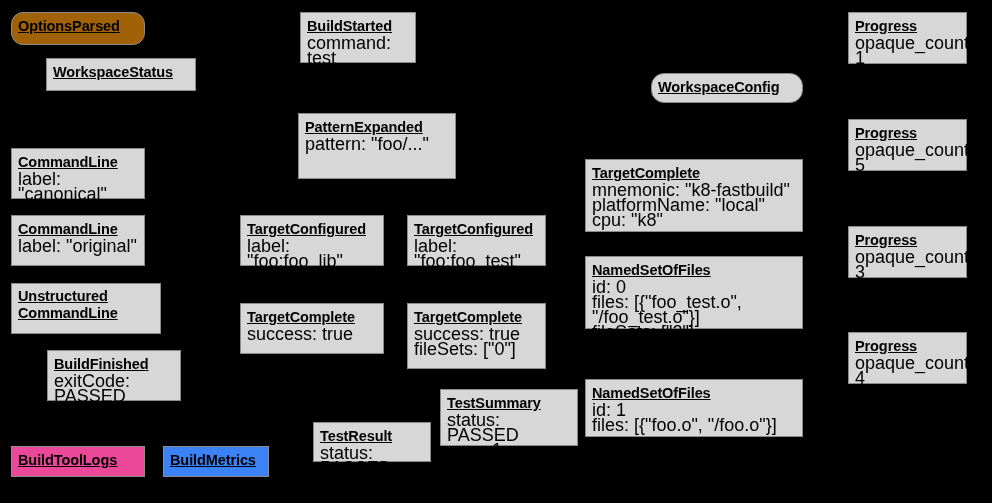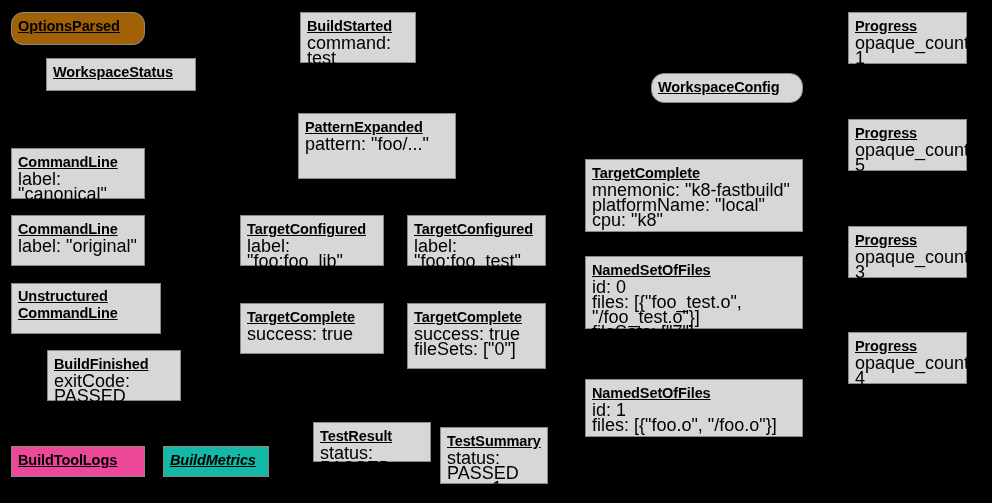--- a/index.html
+++ b/index.html
@@ -64,21 +64,21 @@
       <div><span class="node-title">Unstructured
 CommandLine</span></div>
     </div>
     <div class="node" style="left: 11px; top: 350px; width: 134px; height: 51px; background: rgb(215, 215, 215); border-color: rgb(138, 138, 138); color: rgb(0, 0, 0); margin-left: 36px;">
       <div><span class="node-title">BuildFinished</span></div>
       <div class="node-fields">exitCode: PASSED</div>
     </div>
     <div class="node" style="left: 11px; top: 446px; width: 134px; height: 31px; background: #ec4899; border-color: rgb(138, 138, 138); color: rgb(0, 0, 0);">
       <div><span class="node-title">BuildToolLogs</span></div>
     </div>
-    <div class="node" style="left: 163px; top: 446px; width: 106px; height: 31px; background: #14b8a6; border-color: rgb(138, 138, 138); color: rgb(0, 0, 0); font-style: italic;">
+    <div class="node" style="left: 163px; top: 446px; width: 106px; height: 31px; background: #3b82f6; border-color: rgb(138, 138, 138); color: rgb(0, 0, 0);">
       <div><span class="node-title">BuildMetrics</span></div>
     </div>
     <div class="node" style="left: 300px; top: 12px; width: 116px; height: 51px; background: rgb(215, 215, 215); border-color: rgb(138, 138, 138); color: rgb(0, 0, 0);">
       <div><span class="node-title">BuildStarted</span></div>
       <div class="node-fields">command: test</div>
     </div>
     <div class="node" style="left: 298px; top: 113px; width: 158px; height: 66px; background: rgb(215, 215, 215); border-color: rgb(138, 138, 138); color: rgb(0, 0, 0);">
       <div><span class="node-title">PatternExpanded</span></div>
       <div class="node-fields">pattern: "foo/..."</div>
     </div>
@@ -96,39 +96,39 @@
     </div>
     <div class="node" style="left: 407px; top: 303px; width: 139px; height: 66px; background: rgb(215, 215, 215); border-color: rgb(138, 138, 138); color: rgb(0, 0, 0);">
       <div><span class="node-title">TargetComplete</span></div>
       <div class="node-fields">success: true
 fileSets: ["0"]</div>
     </div>
     <div class="node" style="left: 313px; top: 422px; width: 118px; height: 40px; background: rgb(215, 215, 215); border-color: rgb(138, 138, 138); color: rgb(0, 0, 0);">
       <div><span class="node-title">TestResult</span></div>
       <div class="node-fields">status: PASSED</div>
     </div>
-    <div class="node" style="left: 440px; top: 427px; width: 108px; height: 57px; background: rgb(215, 215, 215); border-color: rgb(138, 138, 138); color: rgb(0, 0, 0);">
+    <div class="node" style="left: 440px; top: 389px; width: 138px; height: 57px; background: rgb(215, 215, 215); border-color: rgb(138, 138, 138); color: rgb(0, 0, 0);">
       <div><span class="node-title">TestSummary</span></div>
       <div class="node-fields">status: PASSED
 runs: 1</div>
     </div>
     <div class="node" style="left: 651px; top: 73px; width: 152px; height: 30px; background: rgb(215, 215, 215); border-color: rgb(138, 138, 138); color: rgb(0, 0, 0); border-radius: 13px;">
       <div><span class="node-title">WorkspaceConfig</span></div>
     </div>
     <div class="node" style="left: 585px; top: 159px; width: 218px; height: 73px; background: rgb(215, 215, 215); border-color: rgb(138, 138, 138); color: rgb(0, 0, 0);">
       <div><span class="node-title">TargetComplete</span></div>
       <div class="node-fields">mnemonic: "k8-fastbuild"
 platformName: "local"
 cpu: "k8"</div>
     </div>
     <div class="node" style="left: 585px; top: 256px; width: 218px; height: 73px; background: rgb(215, 215, 215); border-color: rgb(138, 138, 138); color: rgb(0, 0, 0);">
       <div><span class="node-title">NamedSetOfFiles</span></div>
       <div class="node-fields">id: 0
 files: [{"foo_test.o", "/foo_test.o"}]
-fileSets: ["7"]</div>
+fileSets: ["2"]</div>
     </div>
     <div class="node" style="left: 585px; top: 379px; width: 218px; height: 58px; background: rgb(215, 215, 215); border-color: rgb(138, 138, 138); color: rgb(0, 0, 0);">
       <div><span class="node-title">NamedSetOfFiles</span></div>
       <div class="node-fields">id: 1
 files: [{"foo.o", "/foo.o"}]</div>
     </div>
     <div class="node" style="left: 848px; top: 12px; width: 119px; height: 52px; background: rgb(215, 215, 215); border-color: rgb(138, 138, 138); color: rgb(0, 0, 0);">
       <div><span class="node-title">Progress</span></div>
       <div class="node-fields">opaque_count: 1</div>
     </div>

